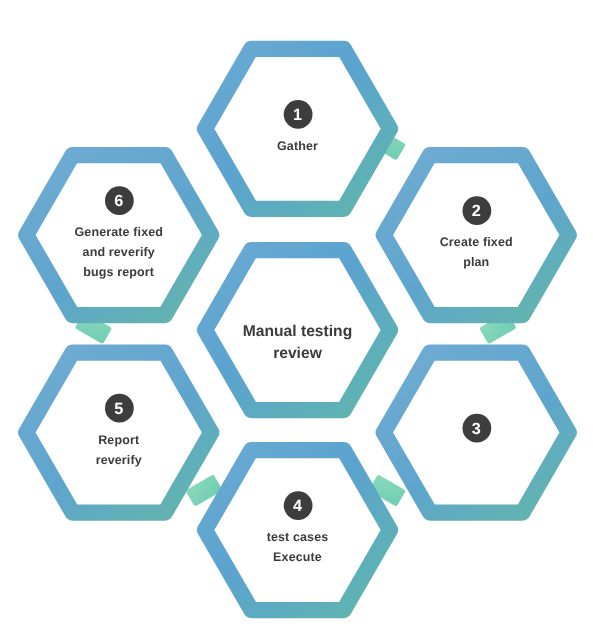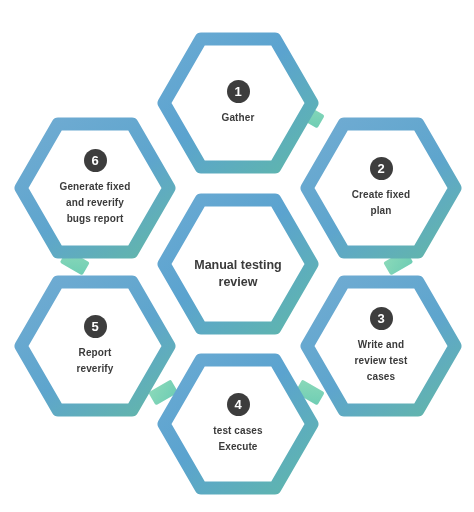--- a/index.html
+++ b/index.html
@@ -125,25 +125,20 @@
   <div class="hex-label" style="left:307px; top:124px; width:148px; height:128px;">
     <div class="badge">2</div>
     <div class="hex-text">
       <div>Create fixed</div>
       <div>plan</div>
     </div>
   </div>
 
   <div class="hex-label" style="left:307px; top:282px; width:148px; height:128px;">
     <div class="badge">3</div>
-    <div class="hex-text">
-      <div>Write and</div>
-      <div>review test</div>
-      <div>cases</div>
-    </div>
   </div>
 
   <div class="hex-label" style="left:164px; top:360px; width:148px; height:128px;">
     <div class="badge">4</div>
     <div class="hex-text">
       <div>test cases</div>
       <div>Execute</div>
     </div>
   </div>
 

